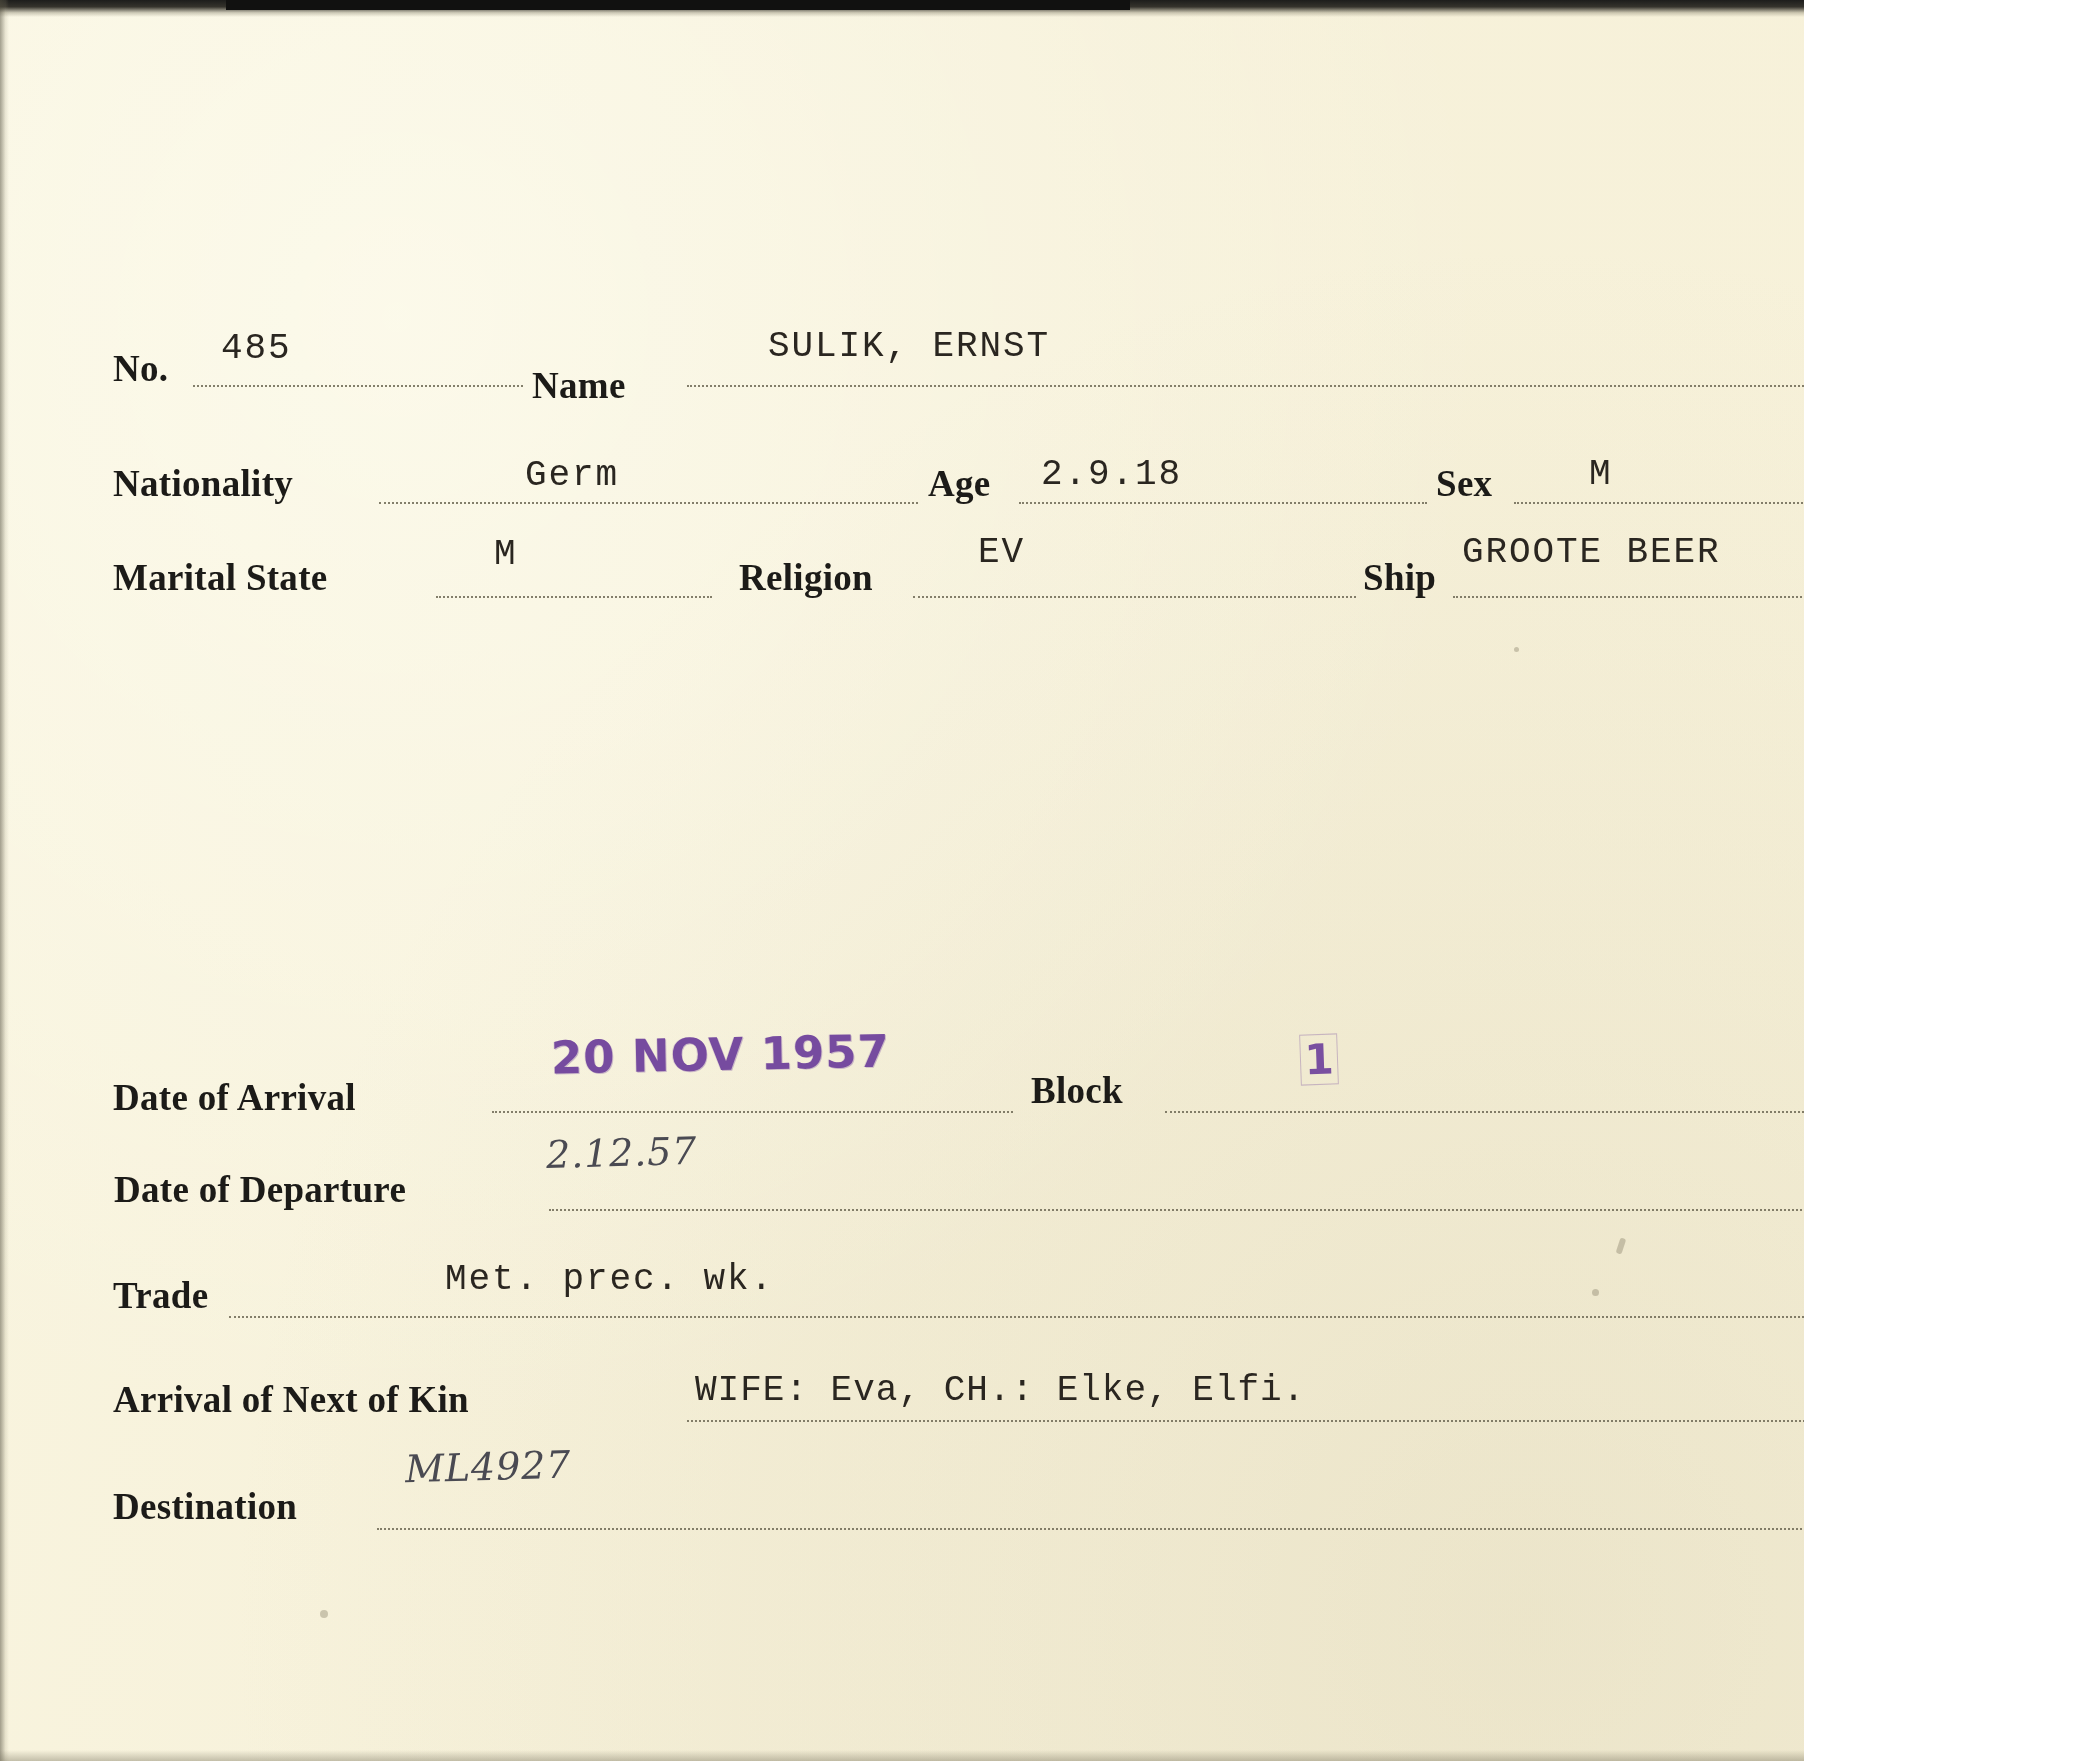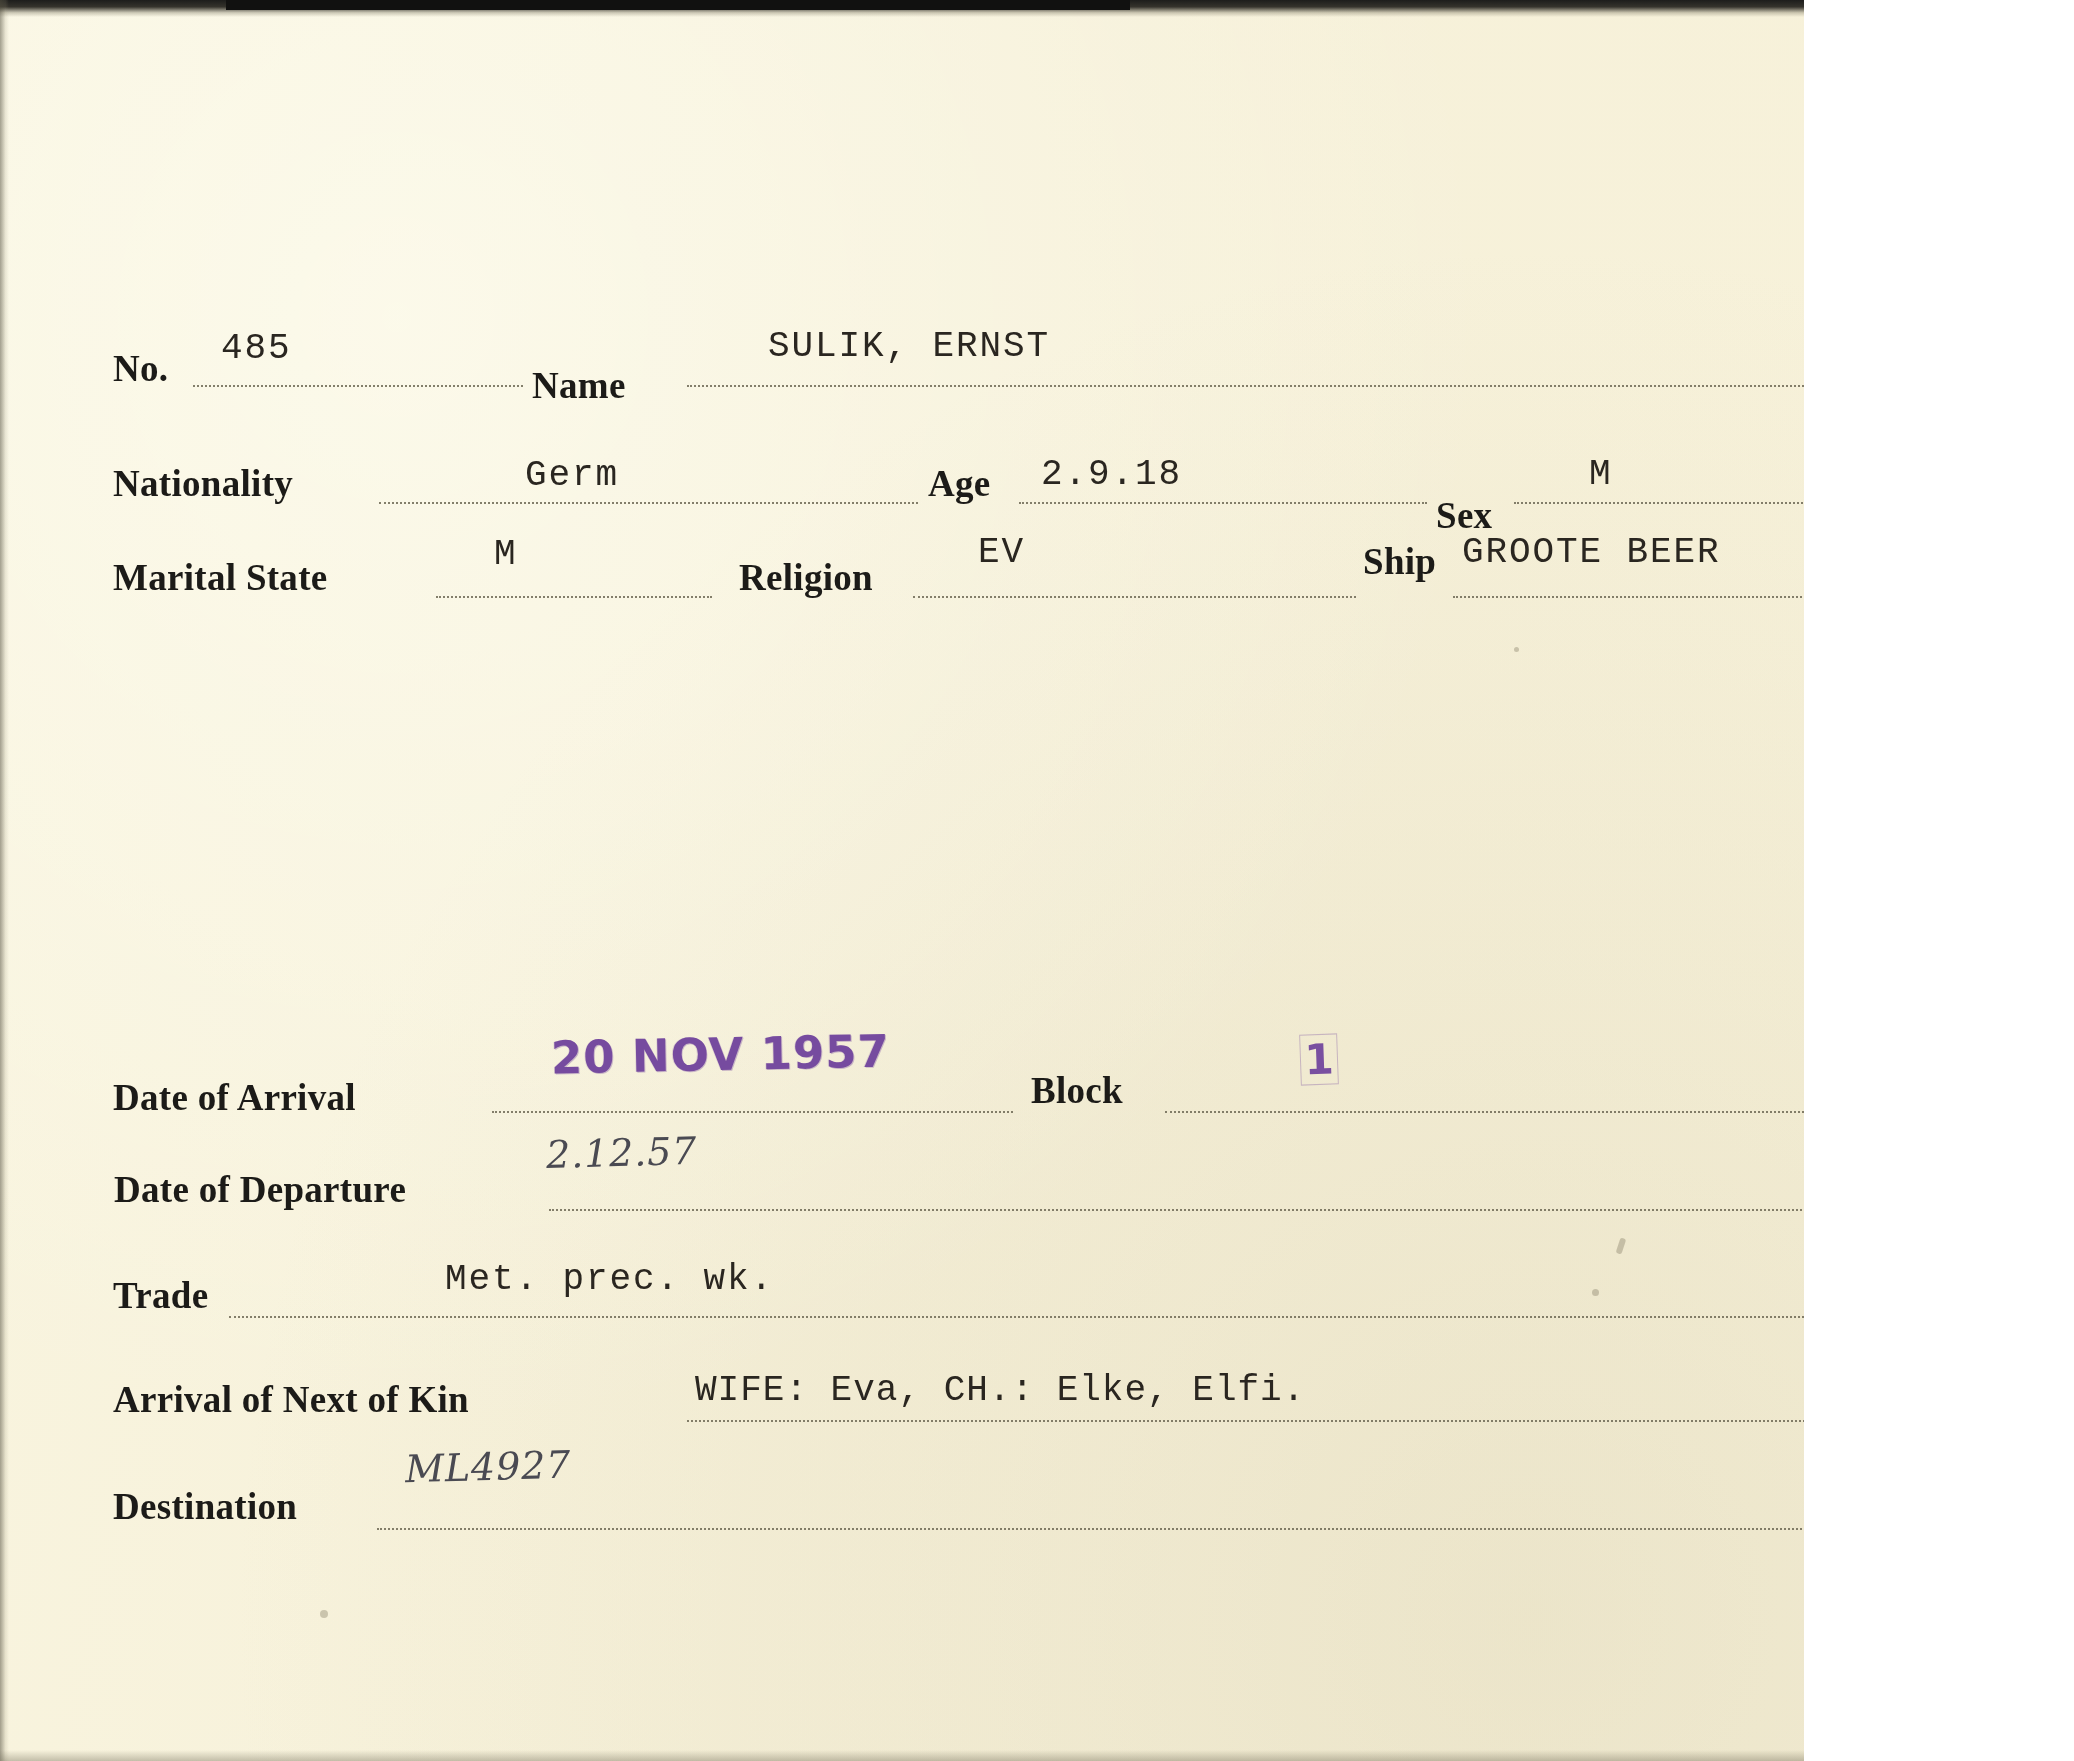--- a/index.html
+++ b/index.html
@@ -158,35 +158,35 @@
 
   <div class="row" style="left:0; top:450px;">
     <span class="label" style="position:absolute; left:113px; top:12px;">Nationality</span>
     <span class="typed" style="position:absolute; left:525px; top:5.2px;">Germ</span>
     <div class="dots" style="left:379px; top:52px; width:539px;"></div>
 
     <span class="label" style="position:absolute; left:928px; top:12px;">Age</span>
     <span class="typed" style="position:absolute; left:1041px; top:3.5px;">2.9.18</span>
     <div class="dots" style="left:1019px; top:52px; width:408px;"></div>
 
-    <span class="label" style="position:absolute; left:1436px; top:12px;margin-top:32px;">Sex</span>
+    <span class="label" style="position:absolute; left:1436px; top:12px;">Sex</span>
     <span class="typed" style="position:absolute; left:1589px; top:3.5px;">M</span>
     <div class="dots" style="left:1514px; top:52px; width:417px;"></div>
   </div>
 
   <div class="row" style="left:0; top:537px;">
     <span class="label" style="position:absolute; left:113px; top:19px;text-align:right;">Marital State</span>
     <span class="typed" style="position:absolute; left:494px; top:-3.5px;">M</span>
     <div class="dots" style="left:436px; top:59px; width:276px;"></div>
 
     <span class="label" style="position:absolute; left:714px; top:19px;margin-left:25px;">Religion</span>
     <span class="typed" style="position:absolute; left:978px; top:-5.2px;">EV</span>
     <div class="dots" style="left:913px; top:59px; width:443px;"></div>
 
-    <span class="label" style="position:absolute; left:1363px; top:3px;">Ship</span>
+    <span class="label" style="position:absolute; left:1363px; top:19px;">Ship</span>
     <span class="typed" style="position:absolute; left:1462px; top:-5.2px;">GROOTE BEER</span>
     <div class="dots" style="left:1453px; top:59px; width:480px;"></div>
   </div>
 
   <div class="row" style="left:0; top:1050px;">
     <span class="label" style="position:absolute; left:113px; top:26px;">Date of Arrival</span>
     <span class="stamp" style="position:absolute; left:551px; top:-22px;">20 NOV 1957</span>
     <div class="dots" style="left:492px; top:61px; width:521px;"></div>
 
     <span class="label" style="position:absolute; left:1031px; top:19px;">Block</span>

